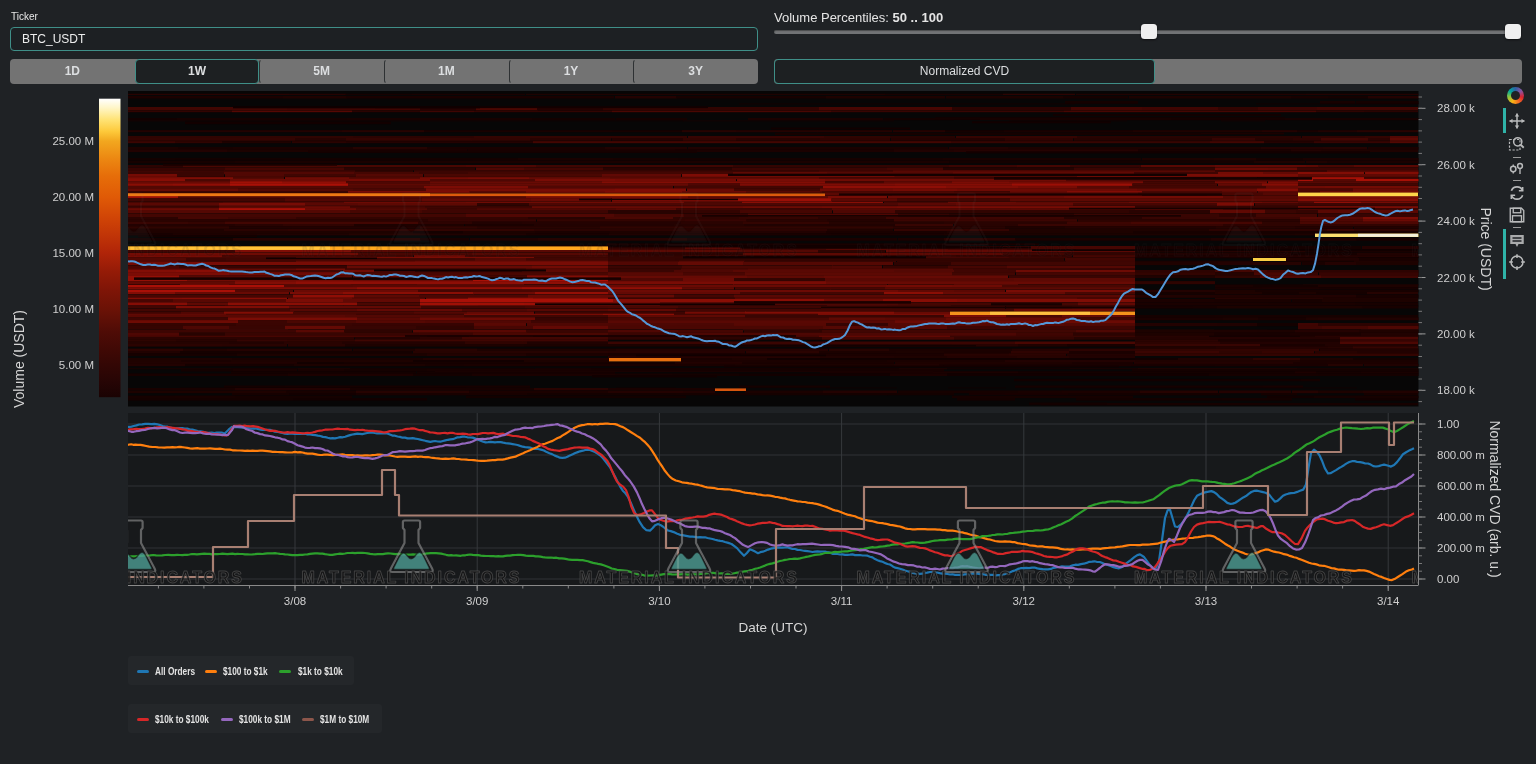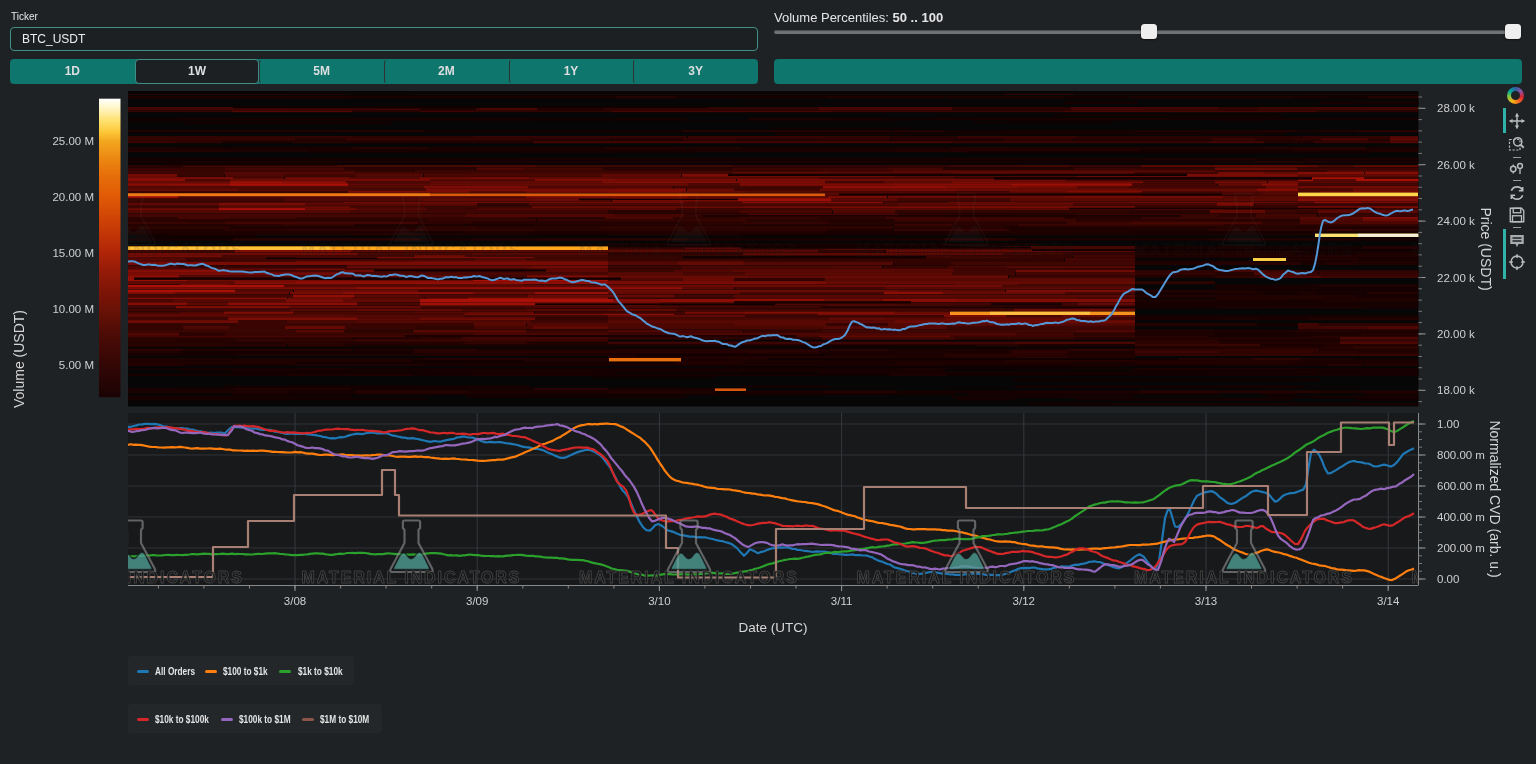--- a/index.html
+++ b/index.html
@@ -1,16 +1,16 @@
 <!DOCTYPE html>
 <html><head><meta charset="utf-8"><style>
 *{margin:0;padding:0;box-sizing:border-box}
 html,body{width:1536px;height:764px;background:#1f2225;overflow:hidden;font-family:"Liberation Sans",sans-serif}
 .abs{position:absolute}
-.btnrow{position:absolute;display:flex;background:#0f766e;border-radius:4px}
+.btnrow{position:absolute;display:flex;background:#737373;border-radius:4px}
 .btn{flex:1;display:flex;align-items:center;justify-content:center;color:#dcdee0;font-size:12px;font-weight:600;border:1px solid transparent;border-radius:4px;position:relative}
 .btn+.btn{border-left:1px solid #2e3133}
 .btn.sel{border:1.5px solid #3f8f88;background:#1d2022;z-index:2}
 .tealbar{position:absolute;left:1503px;width:2.5px;background:#2fb3a8}
 .ticon{position:absolute;left:1508px;width:18px;height:18px;color:#b9babb}
 .sep{position:absolute;left:1513px;width:8px;height:0;border-top:1px solid #9a9a9a}
 .lgt{font-size:11.5px;font-weight:bold;color:#e3e3e3;transform:scaleX(0.72);transform-origin:left center;white-space:nowrap}
 </style></head>
 <body>
 <svg class="abs" style="left:0;top:0" width="1536" height="764" viewBox="0 0 1536 764">
@@ -1652,29 +1652,30 @@
     <text x="94" y="369" font-size="11.5" fill="#cfcfcf" text-anchor="end">5.00 M</text>
     <text x="24" y="359" font-size="14" fill="#d5d5d5" transform="rotate(-90 24 359)" text-anchor="middle">Volume (USDT)</text>
 </svg>
 
 <div class="abs" style="left:11px;top:11px;font-size:10px;color:#e8e8e8">Ticker</div>
 <div class="abs" style="left:10px;top:26.5px;width:748px;height:24.5px;border:1px solid #3f8f88;border-radius:4px;background:#1d2023;color:#ededed;font-size:12px;line-height:23px;padding-left:11px">BTC_USDT</div>
 <div class="btnrow" style="left:10px;top:59px;width:748px;height:24.5px">
 <div class="btn">1D</div>
     <div class="btn sel">1W</div>
     <div class="btn">5M</div>
-    <div class="btn">2M</div>
+    <div class="btn">1M</div>
     <div class="btn">1Y</div>
     <div class="btn">3Y</div>
 </div>
 <div class="abs" style="left:774px;top:9.5px;font-size:13px;color:#e4e4e4">Volume Percentiles: <b>50 .. 100</b></div>
 <div class="abs" style="left:774px;top:29.5px;width:739px;height:4.5px;background:#717375;border-radius:2px;box-shadow:inset 0 1px 1px rgba(0,0,0,.35)"></div>
 <div class="abs" style="left:1141px;top:23.5px;width:15.5px;height:15.5px;background:#efefef;border-radius:3.5px;box-shadow:0 1px 2px rgba(0,0,0,.6)"></div>
 <div class="abs" style="left:1505px;top:23.5px;width:15.5px;height:15.5px;background:#efefef;border-radius:3.5px;box-shadow:0 1px 2px rgba(0,0,0,.6)"></div>
 <div class="btnrow" style="left:774px;top:59px;width:748px;height:24.5px">
+<div class="btn sel" style="font-weight:400;flex:0 0 381px">Normalized CVD</div>
 </div>
 
 <div class="abs" style="left:1507px;top:87px;width:17px;height:17px;border-radius:50%;background:conic-gradient(#2e5fa3,#8a54a2,#d9232e,#f26c21,#fbb315,#8dc63f,#00a99d,#2e5fa3)"></div>
 <div class="abs" style="left:1511px;top:91px;width:9px;height:9px;border-radius:50%;background:#1f2225"></div>
 <div class="tealbar" style="top:108px;height:25px"></div>
 <div class="tealbar" style="top:229px;height:50px"></div>
 <svg class="ticon" style="top:112px" viewBox="0 0 24 24" fill="none" stroke="currentColor" stroke-width="2">
     <path d="M12 2v20M2 12h20"></path>
     <path d="M12 2l-3 4h6zM12 22l-3-4h6zM2 12l4-3v6zM22 12l-4-3v6z" fill="currentColor" stroke="none"></path>
   </svg>

